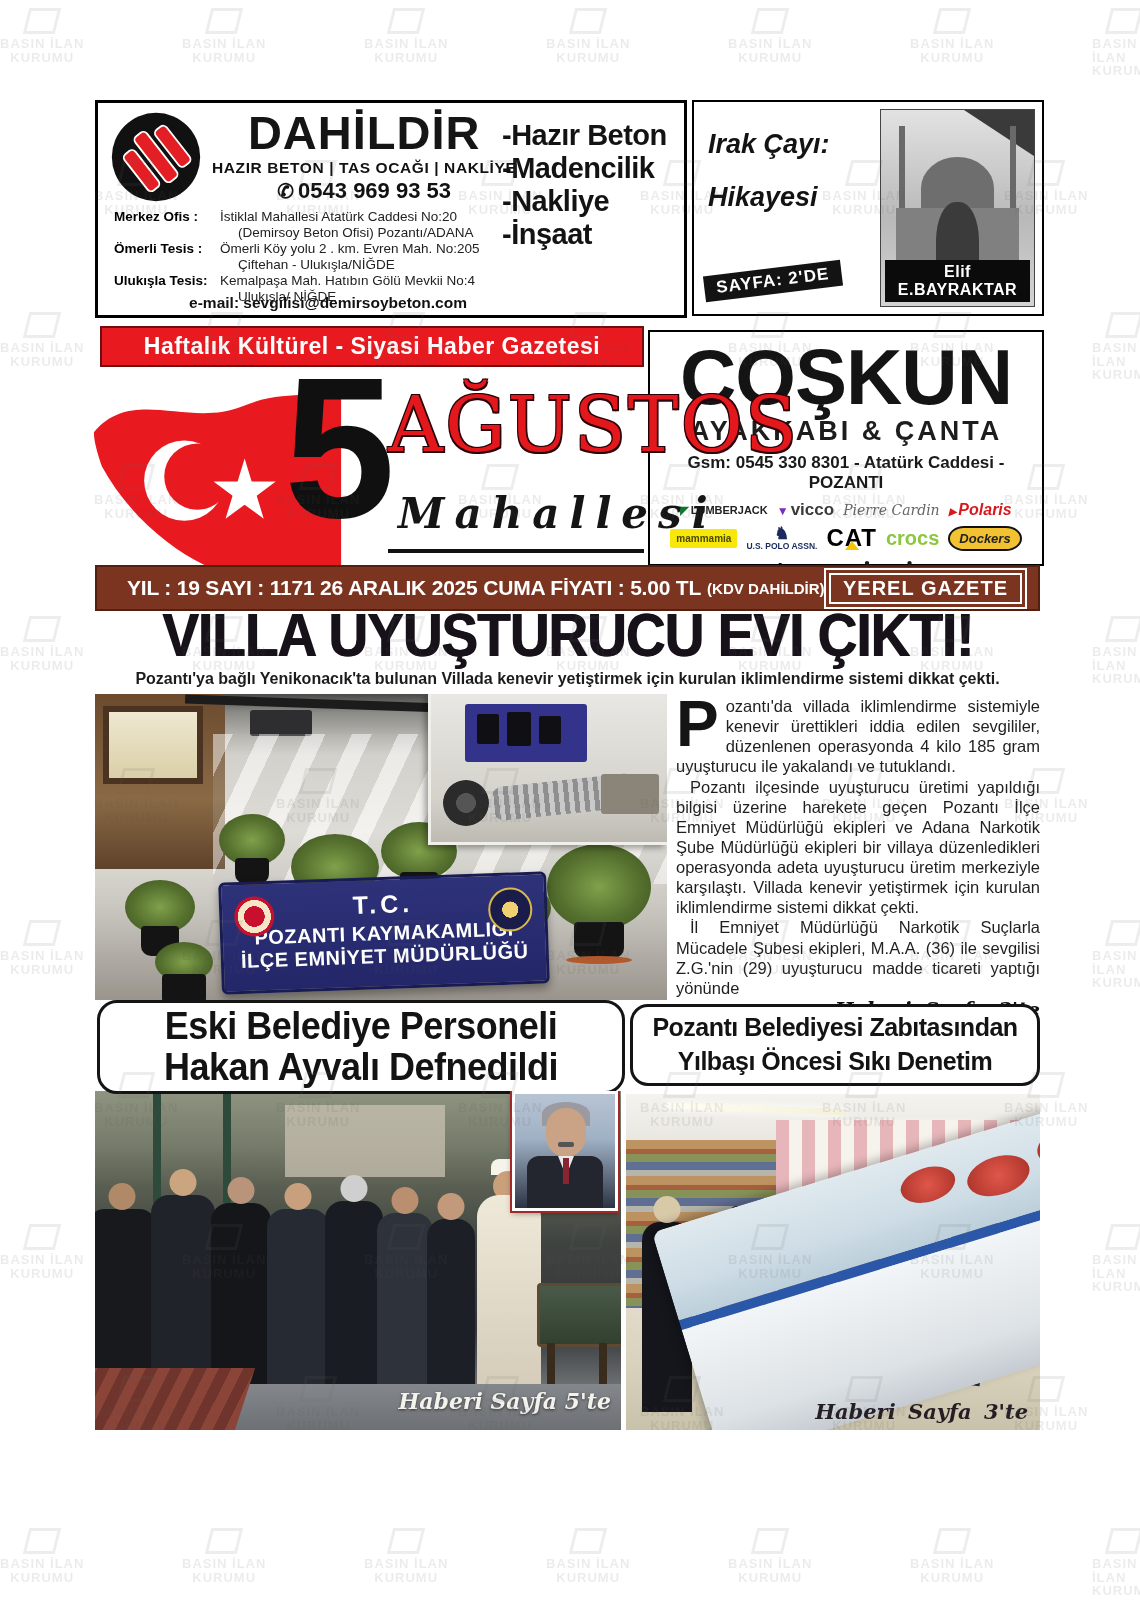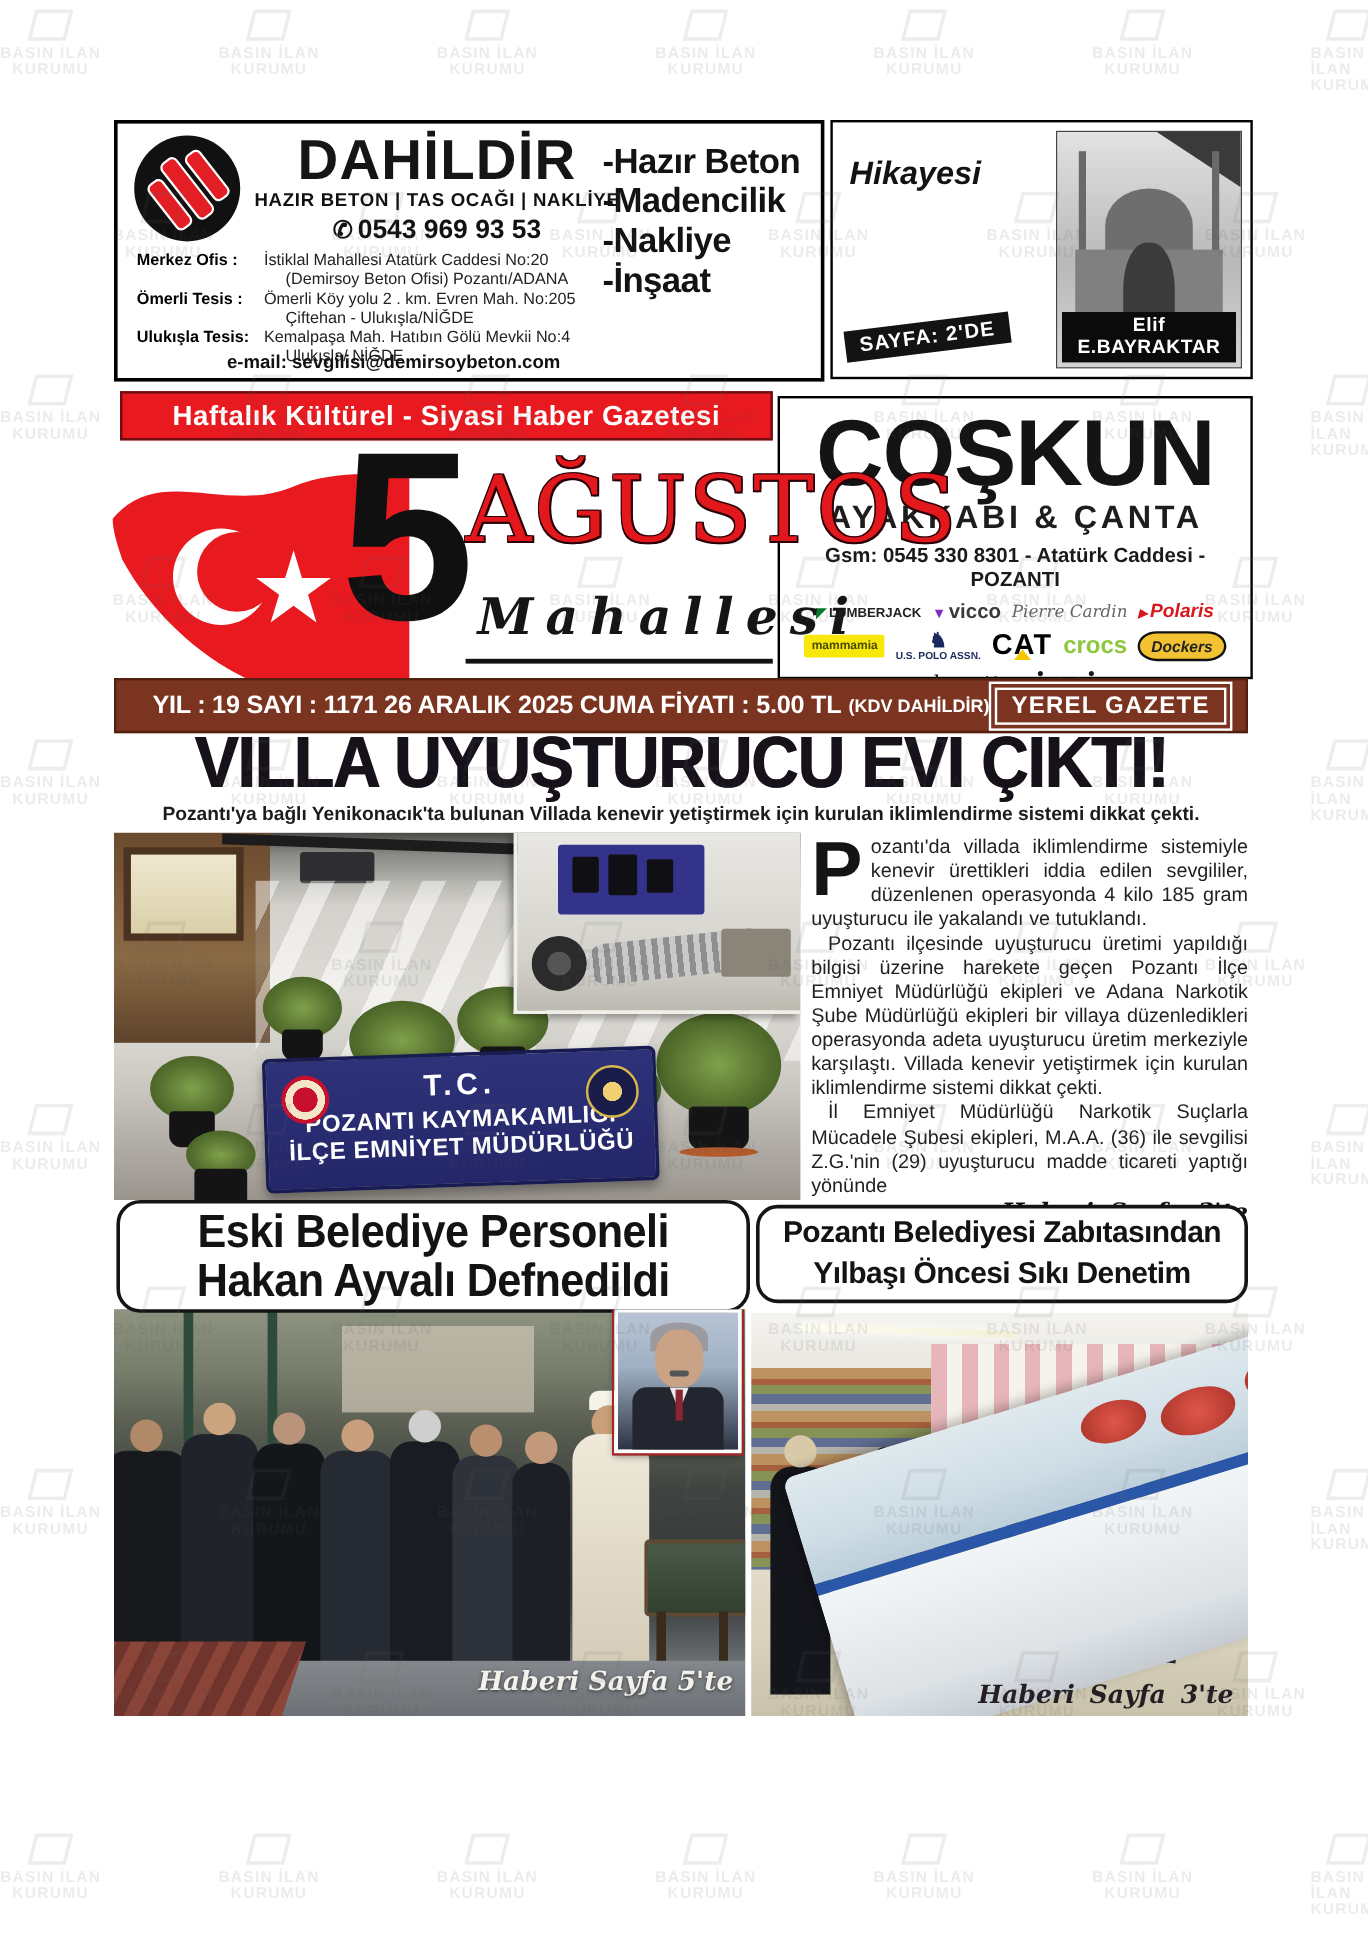--- a/index.html
+++ b/index.html
@@ -241,20 +241,21 @@
         <div class="dem-service">-Madencilik</div>
         <div class="dem-service">-Nakliye</div>
         <div class="dem-service">-İnşaat</div>
       </div>
   </div>
 
   <div class="irak-box">
     <div class="irak-left">
       <div>
 
+      <div class="irak-line">Irak Çayı:</div>
           <div class="irak-line">Hikayesi</div>
         </div>
       <div class="irak-tag">SAYFA: 2'DE</div>
     </div>
     <div class="irak-photo">
       <div class="mq-corner"></div>
       <div class="mq-min" style="left:12%"></div>
       <div class="mq-min" style="left:84%"></div>
       <div class="mq-dome"></div>
       <div class="mq-base"></div>

